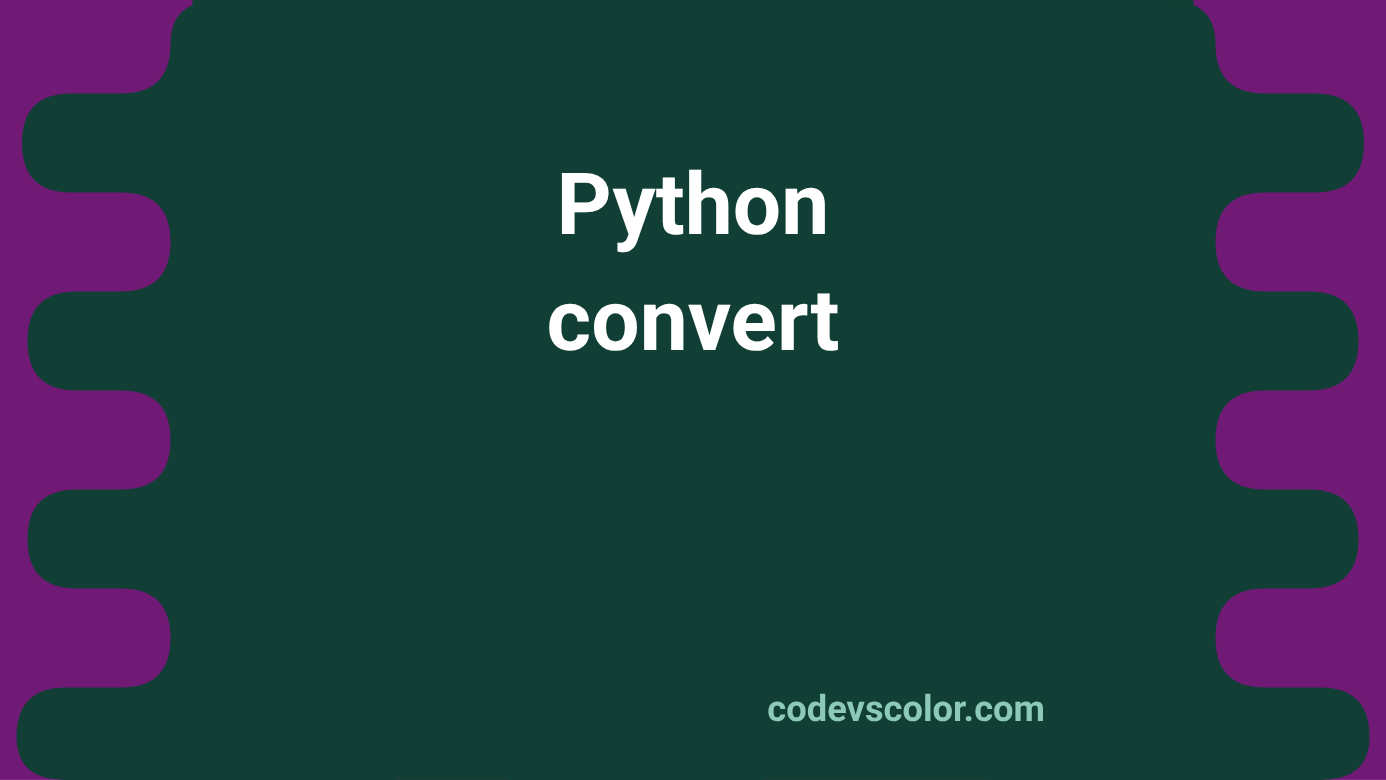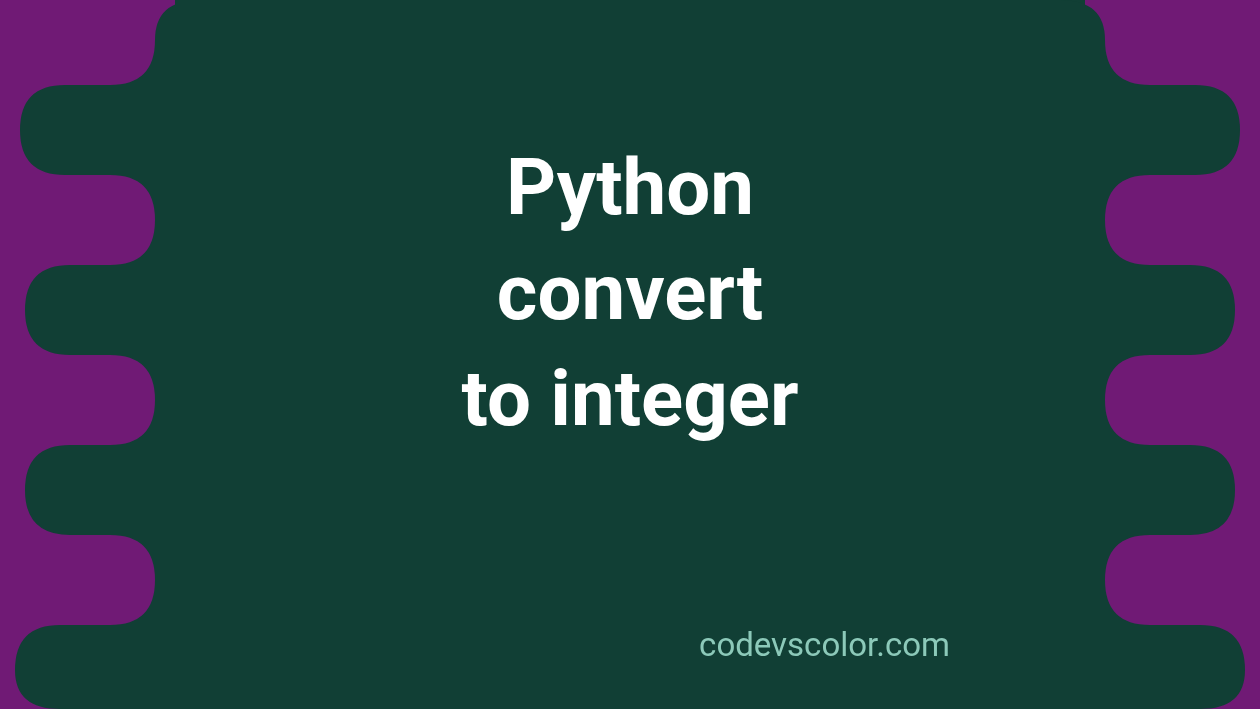--- a/index.html
+++ b/index.html
@@ -48,21 +48,21 @@
       line-height: 1.35;
       z-index: 10;
     }
     
     .brand-text {
       position: absolute;
       bottom: 45px;
       right: 310px;
       color: #8cc9b9;
       font-size: 33px;
-      font-weight: 400;
+      font-weight: 700;
       z-index: 10;
     }
     
     svg.wave-svg {
       position: absolute;
       top: 0;
       height: 100%;
     }
     
     .wave-left {
@@ -140,18 +140,17 @@
       Q 345 625 345 670
       Q 345 709 300 709
       L 0 709
       Z
     "></path>
   </svg>
 
   <div class="title-text">
     <div>Python</div>
     <div>convert</div>
-    <div>to integer</div>
   </div>
 
   <div class="brand-text">codevscolor.com</div>
 
 </div>
 
 </body></html>

